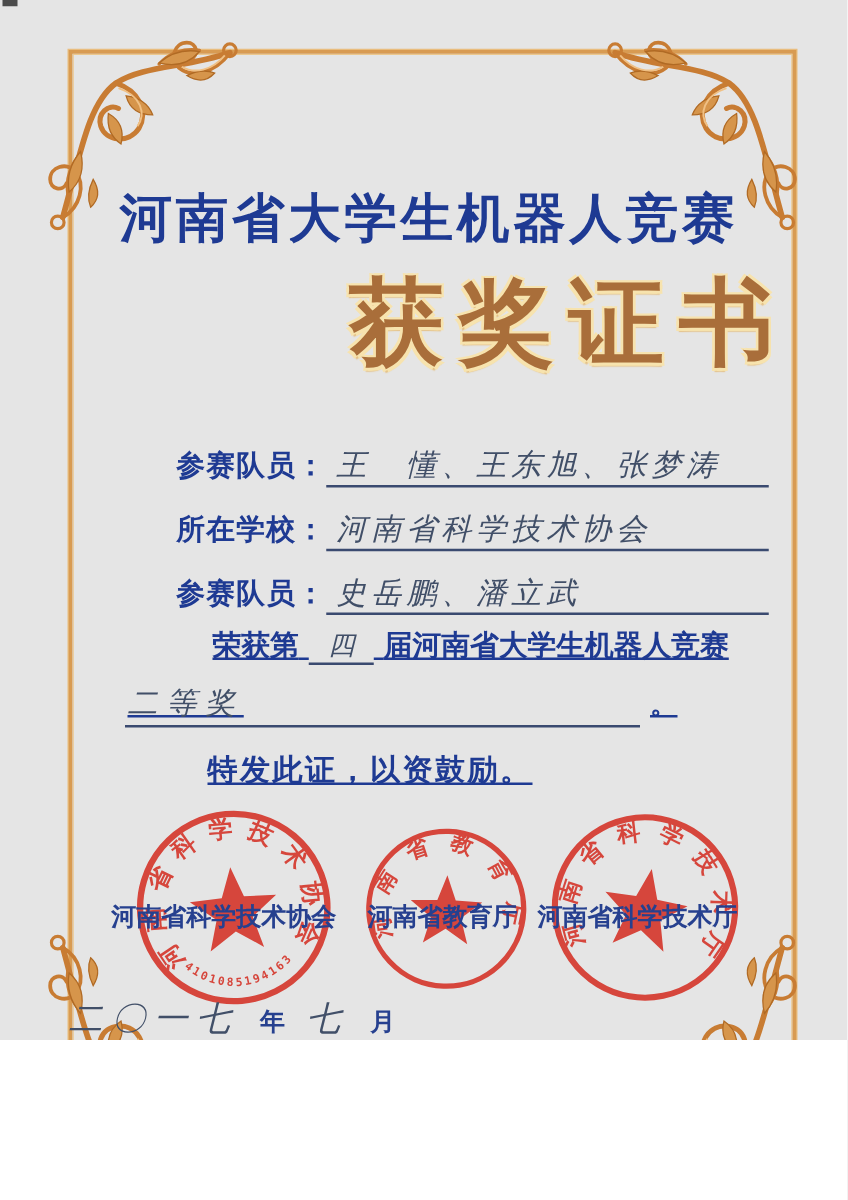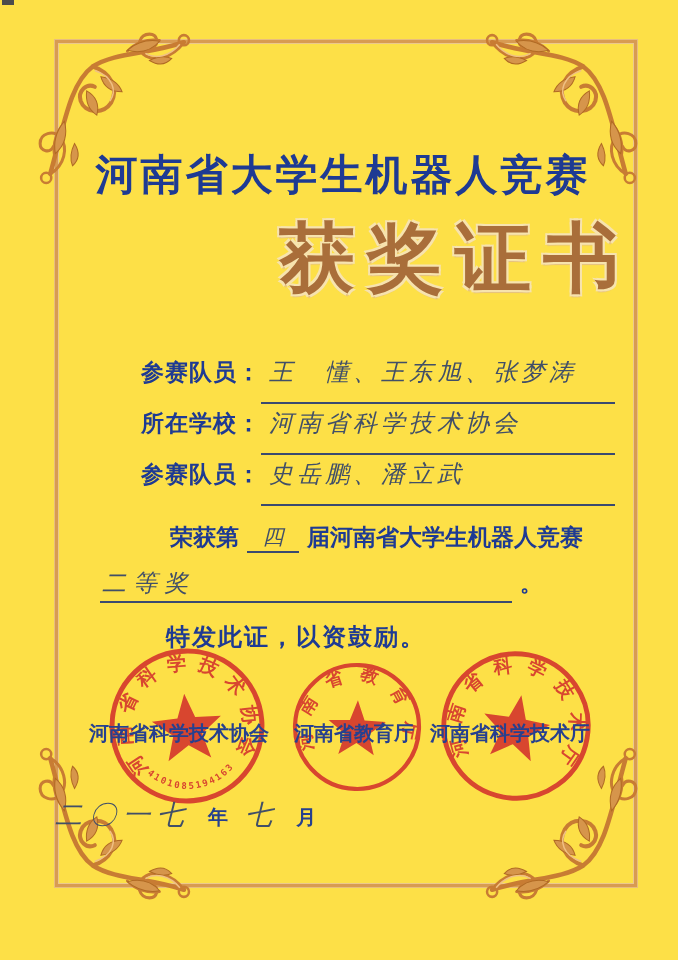--- a/index.html
+++ b/index.html
@@ -1,16 +1,16 @@
 <!DOCTYPE html>
 <html><head>
 <meta charset="utf-8">
 <style>
   html,body{margin:0;padding:0;background:#ffffff;}
-  .page{position:relative;width:678px;height:960px;background:#fde047;overflow:hidden;
+  .page{position:relative;width:678px;height:832px;background:#e5e5e5;overflow:hidden;
         font-family:"DejaVu Sans","Liberation Sans",sans-serif;}
   .scan-artifact{position:absolute;left:2px;top:0;width:12px;height:5px;background:#4c4c4c;}
 
   
   .frame{position:absolute;left:55px;top:40px;width:576px;height:841px;
          border:3px solid #d89b52;box-shadow:inset 0 0 0 1px #ecc88d, 0 0 0 1px #e9bd7e;}
 
   .corner{position:absolute;width:162px;height:162px;pointer-events:none;}
   .corner.tl{left:30px;top:24px;}
   .corner.tr{left:484px;top:24px;transform:scaleX(-1);}
@@ -24,24 +24,24 @@
           font-size:76px;font-weight:900;letter-spacing:12px;color:#a96e3a;
           text-shadow:-2px -2px 0 #f7e3ae,2px -2px 0 #f7e3ae,-2px 2px 0 #f7e3ae,2px 2px 0 #f7e3ae,
                       0 3px 1px #e5c184;}
 
   
   .fields{position:absolute;left:105px;top:356px;width:474px;margin-left:36px;}
   .field-row{display:flex;align-items:baseline;height:51px;}
   .field-label{font-size:23px;font-weight:800;color:#1e3a93;letter-spacing:1px;white-space:nowrap;}
   .hand{font-family:"DejaVu Serif","Liberation Serif",serif;font-style:italic;color:#414f68;}
   .field-value{flex:1;font-size:24px;letter-spacing:4px;border-bottom:2px solid #3a4a70;
-               padding:0 2px 14px 8px;white-space:nowrap;font-style:italic;}
+               padding:0 2px 0 8px;white-space:nowrap;font-style:italic;}
 
   
-  .award{position:absolute;left:100px;top:522px;width:494px;color:#1e3a93;}
+  .award{position:absolute;left:100px;top:501px;width:494px;color:#1e3a93;text-decoration:underline;}
   .award-line1{margin-left:70px;font-size:23px;font-weight:800;white-space:nowrap;}
   .session-blank{display:inline-block;width:52px;text-align:center;font-weight:400;
                  border-bottom:2px solid #3a4a70;font-size:21px;vertical-align:bottom;}
   .award-line2{margin-top:14px;display:flex;align-items:baseline;}
   .line2-underlined{display:flex;width:382px;justify-content:space-between;
                     border-bottom:2px solid #3a4a70;padding:0 28px 2px 2px;}
   .project{font-size:24px;letter-spacing:5px;white-space:nowrap;}
   .prize{font-size:24px;letter-spacing:7px;white-space:nowrap;}
   .period{font-size:22px;font-weight:700;margin-left:8px;color:#1e3a93;}
   .award-line3{margin-left:66px;margin-top:18px;font-size:24px;font-weight:800;letter-spacing:2px;}

